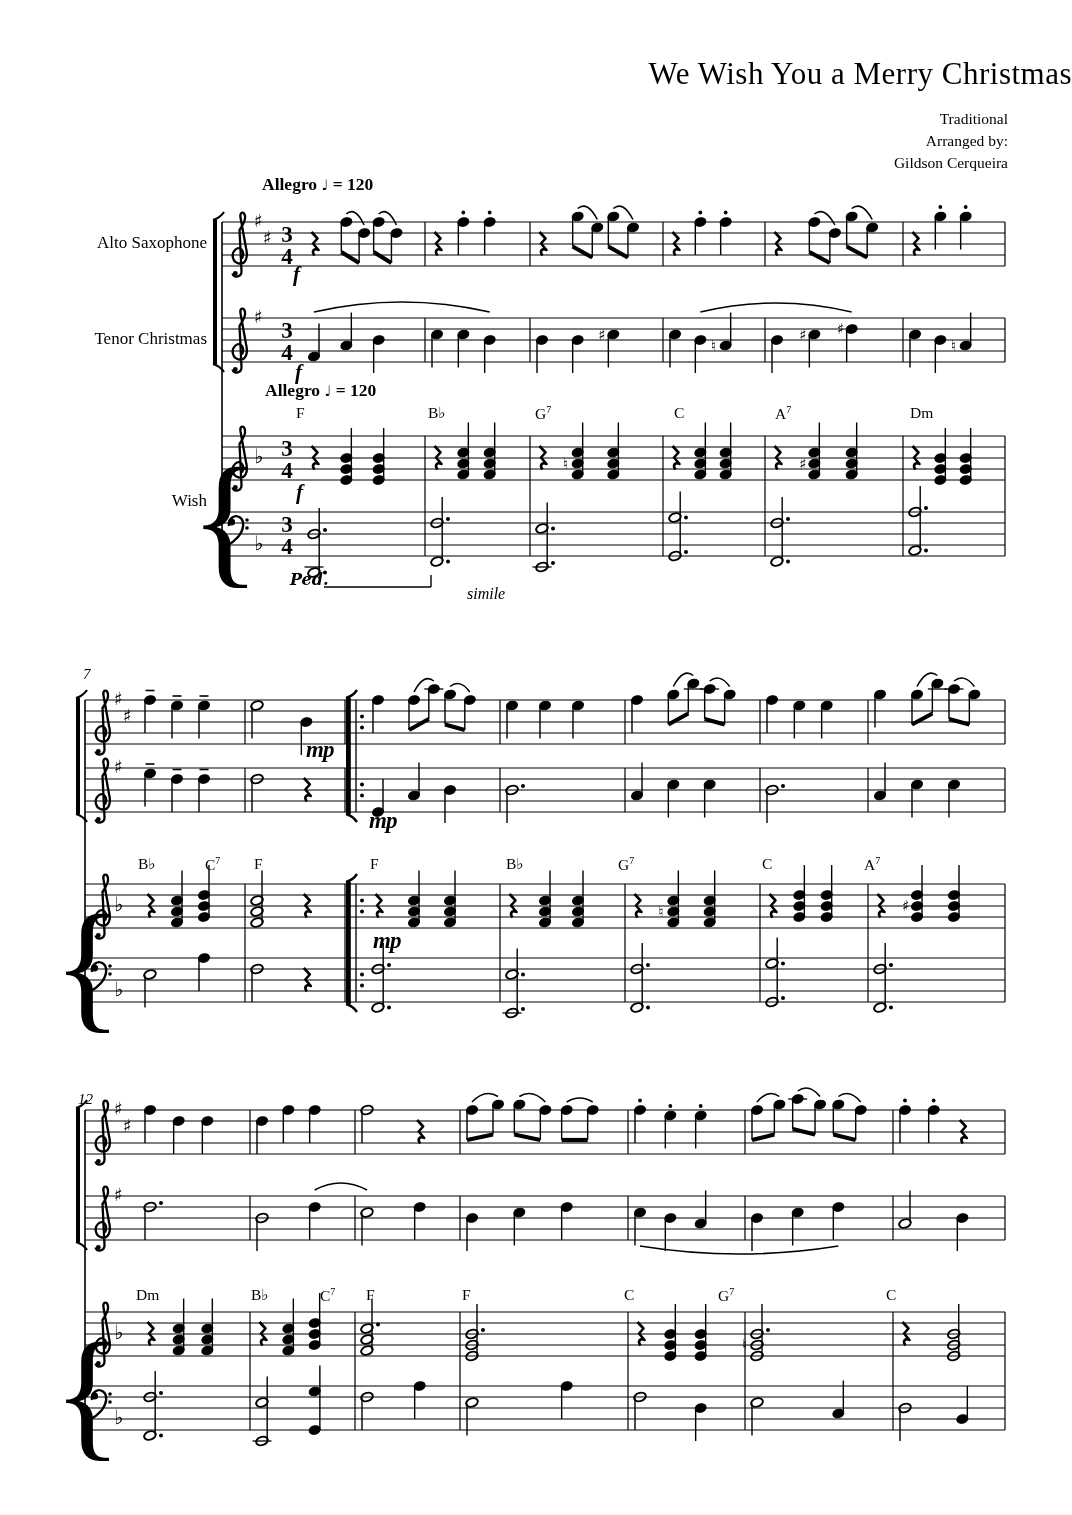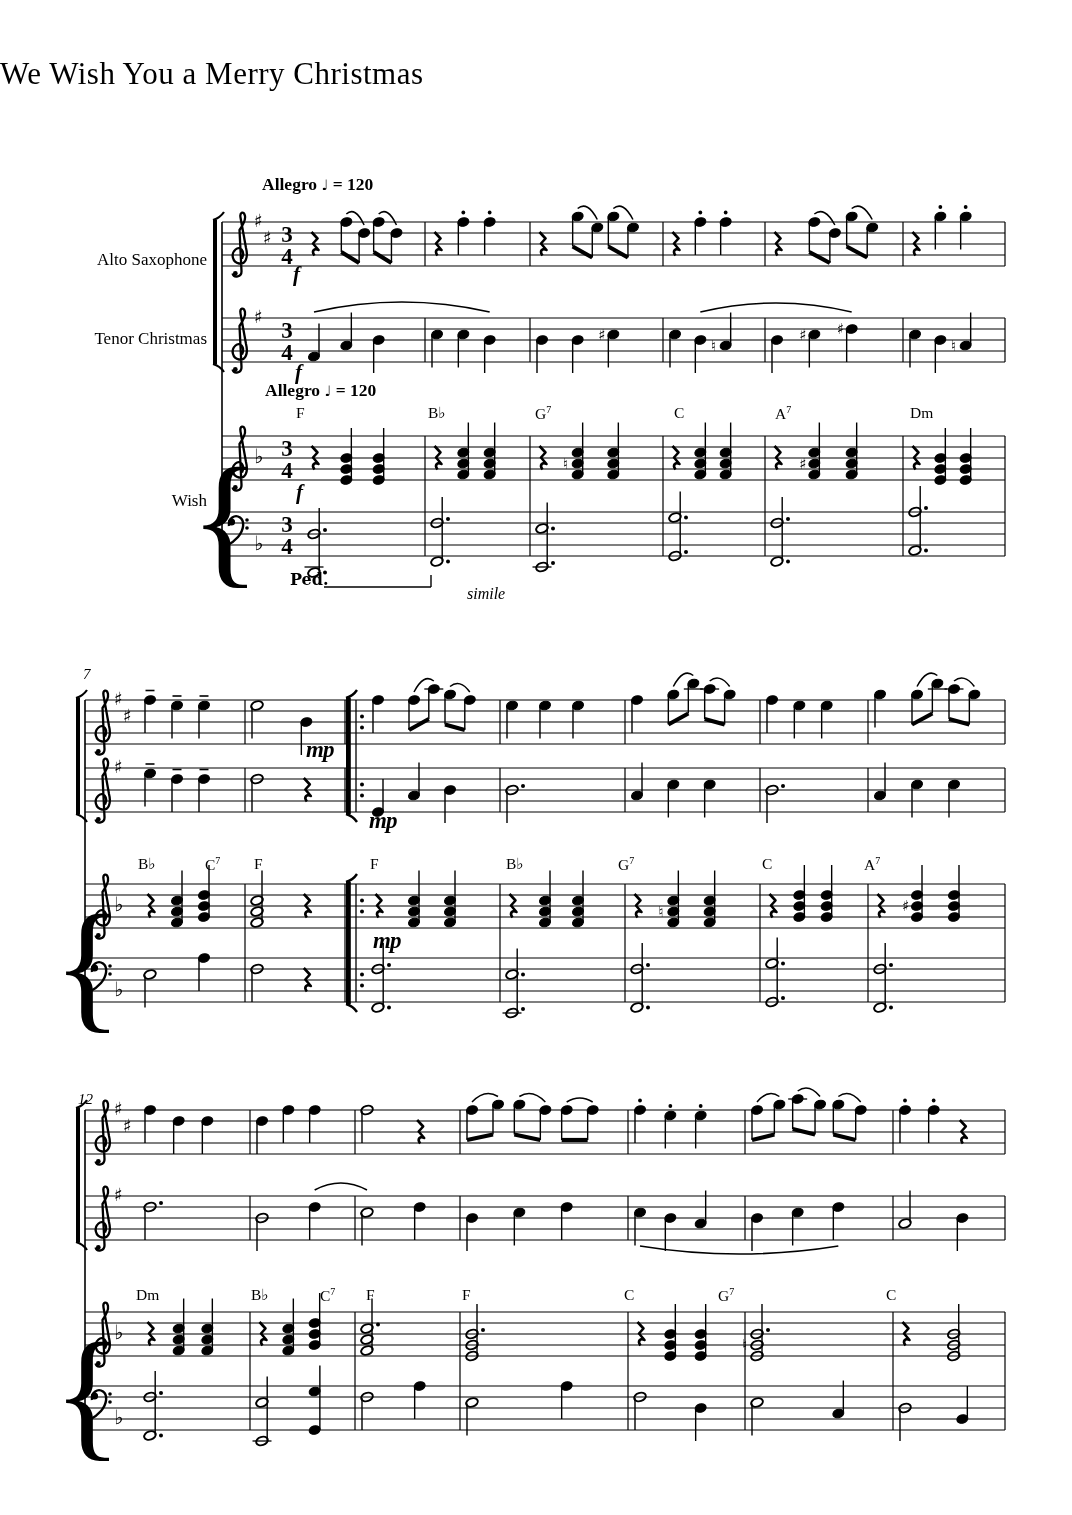--- a/index.html
+++ b/index.html
@@ -1,29 +1,29 @@
 <!DOCTYPE html>
 <html><head>
 <meta charset="utf-8">
 <style>
   html,body{margin:0;padding:0;background:#e8e8e8;}
   .page{position:relative;width:1072px;height:1515px;background:#ffffff;margin:0 auto;
         font-family:"Liberation Serif","DejaVu Serif",serif;color:#000;overflow:hidden;}
   .abs{position:absolute;}
-  .title{left:0;right:0;top:56px;text-align:left;font-size:31px;letter-spacing:.5px;}
+  .title{left:0;right:0;top:56px;text-align:right;font-size:31px;letter-spacing:.5px;}
   .credits{right:64px;top:108px;text-align:right;font-size:15.5px;line-height:22px;}
   .ilabel{font-size:17px;text-align:right;width:160px;}
   .tempo{font-weight:bold;font-size:17.5px;}
   .tempo .notech{font-family:"DejaVu Sans",sans-serif;font-size:14.5px;}
   .dyn{font-style:italic;font-weight:bold;font-size:21px;font-family:"Liberation Serif",serif;}
   .dyn.mp{font-size:23px;letter-spacing:-1px;}
   .mnum{font-style:italic;font-size:15px;}
   .chord{position:absolute;font-size:15.5px;font-family:"Liberation Serif","DejaVu Serif","DejaVu Sans",serif;}
   .chord sup{font-size:10px;}
-  .ped{font-weight:bold;font-size:16px;font-family:"DejaVu Serif",serif;}
+  .ped{font-style:italic;font-weight:bold;font-size:16px;font-family:"DejaVu Serif",serif;}
   .simile{font-style:italic;font-size:16px;}
   svg{position:absolute;left:0;top:0;}
 </style>
 </head>
 <body>
 
 <div class="page">
 
   <svg id="score" width="1072" height="1515" viewBox="0 0 1072 1515">
       <g>
@@ -1250,22 +1250,27 @@
         <line x1="967.3333333333334" y1="1418" x2="967.3333333333334" y2="1386" stroke="#000000" stroke-width="1.4"></line>
       </g>
       <path d="M314.6666666666667,1190 Q340.83333333333337,1176 367,1190" stroke="#000000" stroke-width="1.6" fill="none"></path>
       <path d="M640,1246 Q739.1666666666667,1262 838.3333333333334,1246" stroke="#000000" stroke-width="1.6" fill="none"></path>
       <line x1="324" y1="587" x2="431" y2="587" stroke="#000000" stroke-width="1.4"></line>
       <line x1="431" y1="587" x2="431" y2="575" stroke="#000000" stroke-width="1.4"></line>
     </svg>
 
   <div class="abs title">We Wish You a Merry Christmas</div>
 
+  <div class="abs credits">
+    <div>Traditional</div>
+    <div>Arranged by:</div>
+    <div>Gildson Cerqueira</div>
+  </div>
 
-  <div class="abs ilabel" id="lbl-alto" style="left: 47px; top: 233px; margin-top: 17px;">Alto Saxophone</div>
+  <div class="abs ilabel" id="lbl-alto" style="left: 47px; top: 233px;">Alto Saxophone</div>
   <div class="abs ilabel" id="lbl-tenor" style="left: 47px; top: 329px;">Tenor Christmas</div>
   <div class="abs ilabel" id="lbl-piano" style="left: 47px; top: 491px;">Wish</div>
 
   <div class="abs tempo" id="tempo-1" style="left: 262px; top: 174px;">
     <span>Allegro</span>
     <span class="notech">♩</span>
     <span>= 120</span>
   </div>
   <div class="abs tempo" id="tempo-2" style="left: 265px; top: 380px;">
     <span>Allegro</span>

